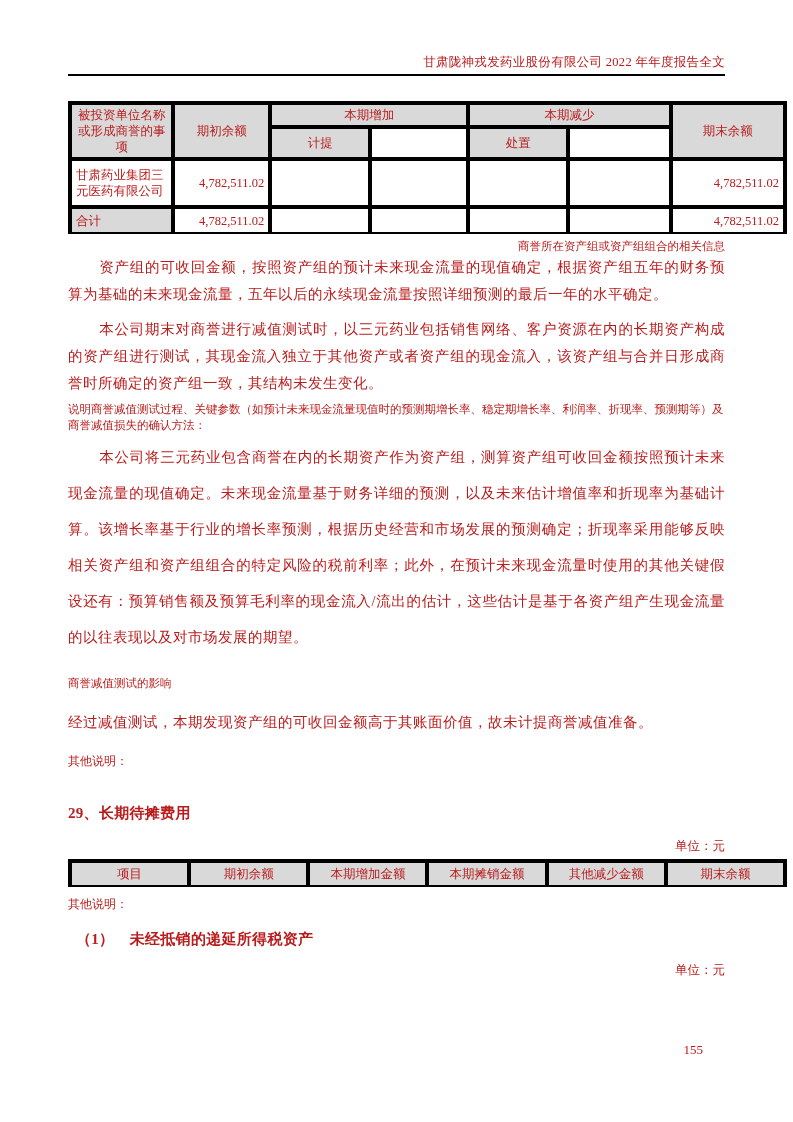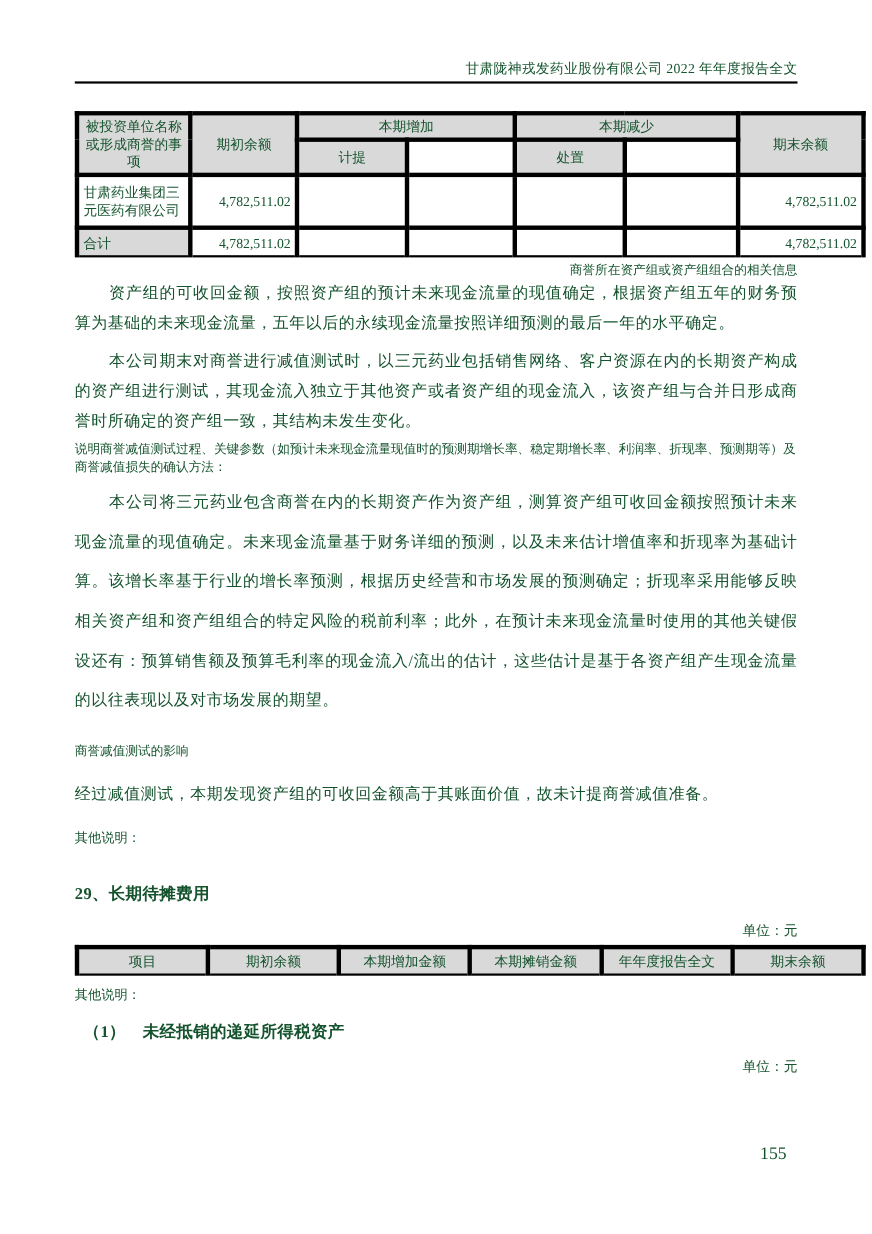--- a/index.html
+++ b/index.html
@@ -1,21 +1,21 @@
 <!DOCTYPE html>
 <html><head>
 <meta charset="utf-8">
 <style>
   * { margin:0; padding:0; box-sizing:border-box; }
   html, body { background:#ffffff; }
   .page {
     position:relative;
     width:793px; height:1122px;
     background:#ffffff;
-    color:#14532d;
+    color:#b91c1c;
     font-family:"Liberation Serif","DejaVu Serif",serif;
     overflow:hidden;
   }
   .content { margin:0 68px; width:657px; }
 
   
   .doc-header { padding-top:54px; padding-bottom:3px; border-bottom:2px solid #000; }
   .doc-title { font-size:12.5px; line-height:17px; text-align:right; letter-spacing:0.3px; }
 
   
@@ -61,22 +61,22 @@
   .mt-impact { margin-top:18px; }
   .mt-other1 { margin-top:17px; }
   .mt-h29 { margin-top:34px; }
   .mt-unit1 { margin-top:15px; }
   .mt-other2 { margin-top:9px; }
   .mt-h30 { margin-top:30px; }
   .mt-h30s1 { margin-top:17px; padding-left:8px; }
   .mt-unit2 { margin-top:13px; }
 
   .page-number {
-    position:absolute; top:1043px; right:78px;
-    font-size:16px; line-height:14px;
+    position:absolute; top:1043px; right:90px;
+    font-size:13px; line-height:14px;
   }
 </style>
 </head>
 <body>
 
 <div class="page">
   <div class="content">
 
     <div class="doc-header">
       <div class="doc-title">甘肃陇神戎发药业股份有限公司 2022 年年度报告全文</div>
@@ -147,21 +147,21 @@
 
     <div class="unit mt-unit1">单位：元</div>
 
     <table class="t2">
       <tbody>
         <tr>
           <th class="gray">项目</th>
           <th class="gray">期初余额</th>
           <th class="gray">本期增加金额</th>
           <th class="gray">本期摊销金额</th>
-          <th class="gray">年年度报告全文</th>
+          <th class="gray">其他减少金额</th>
           <th class="gray">期末余额</th>
         </tr>
       </tbody>
     </table>
 
     <div class="note-label mt-other2">其他说明：</div>
 
 
     <div class="heading mt-h30s1">（1）　未经抵销的递延所得税资产</div>
 

